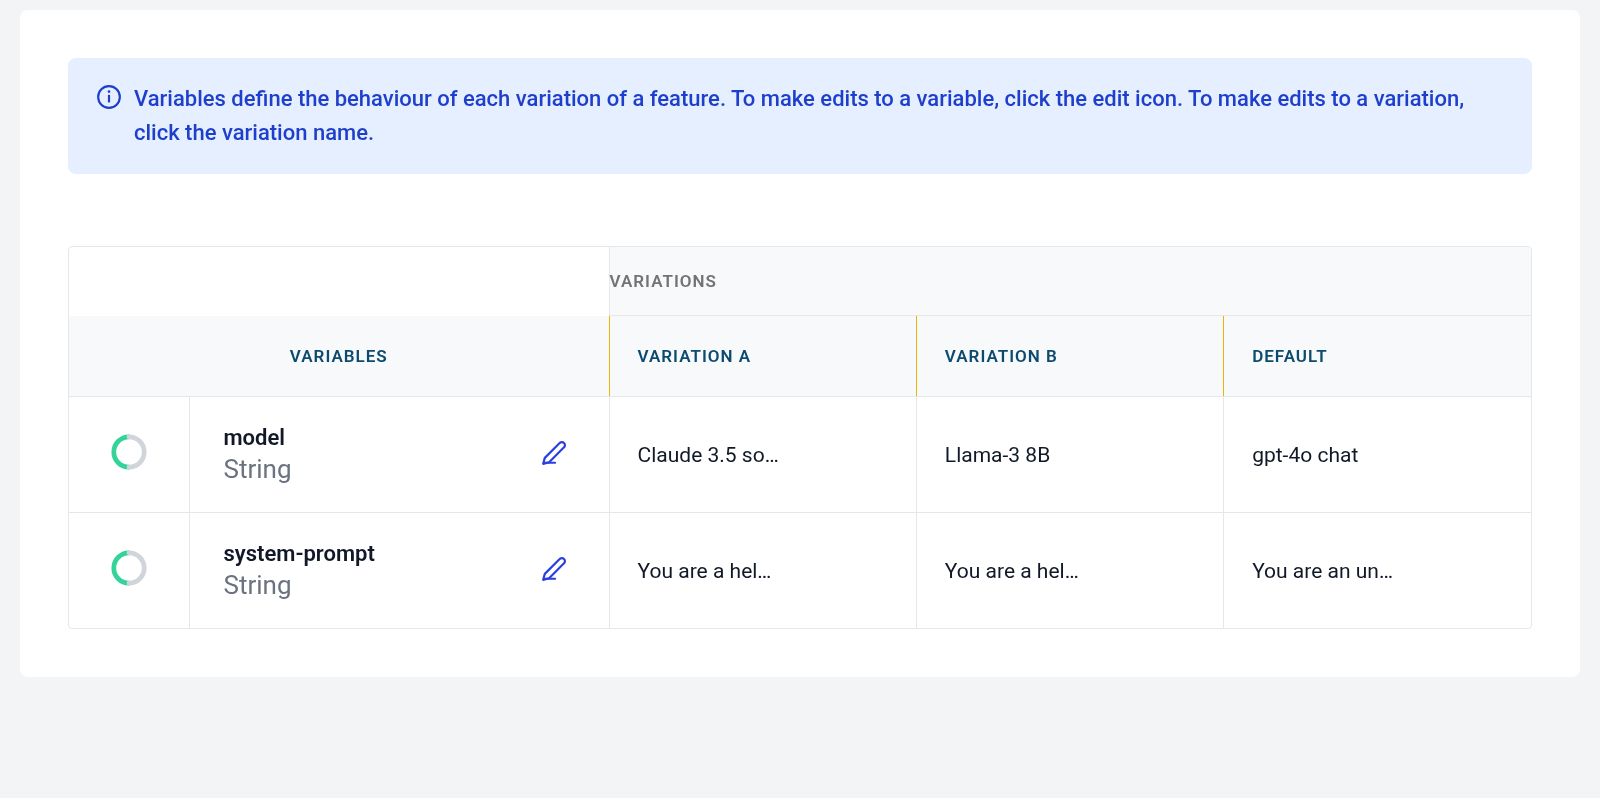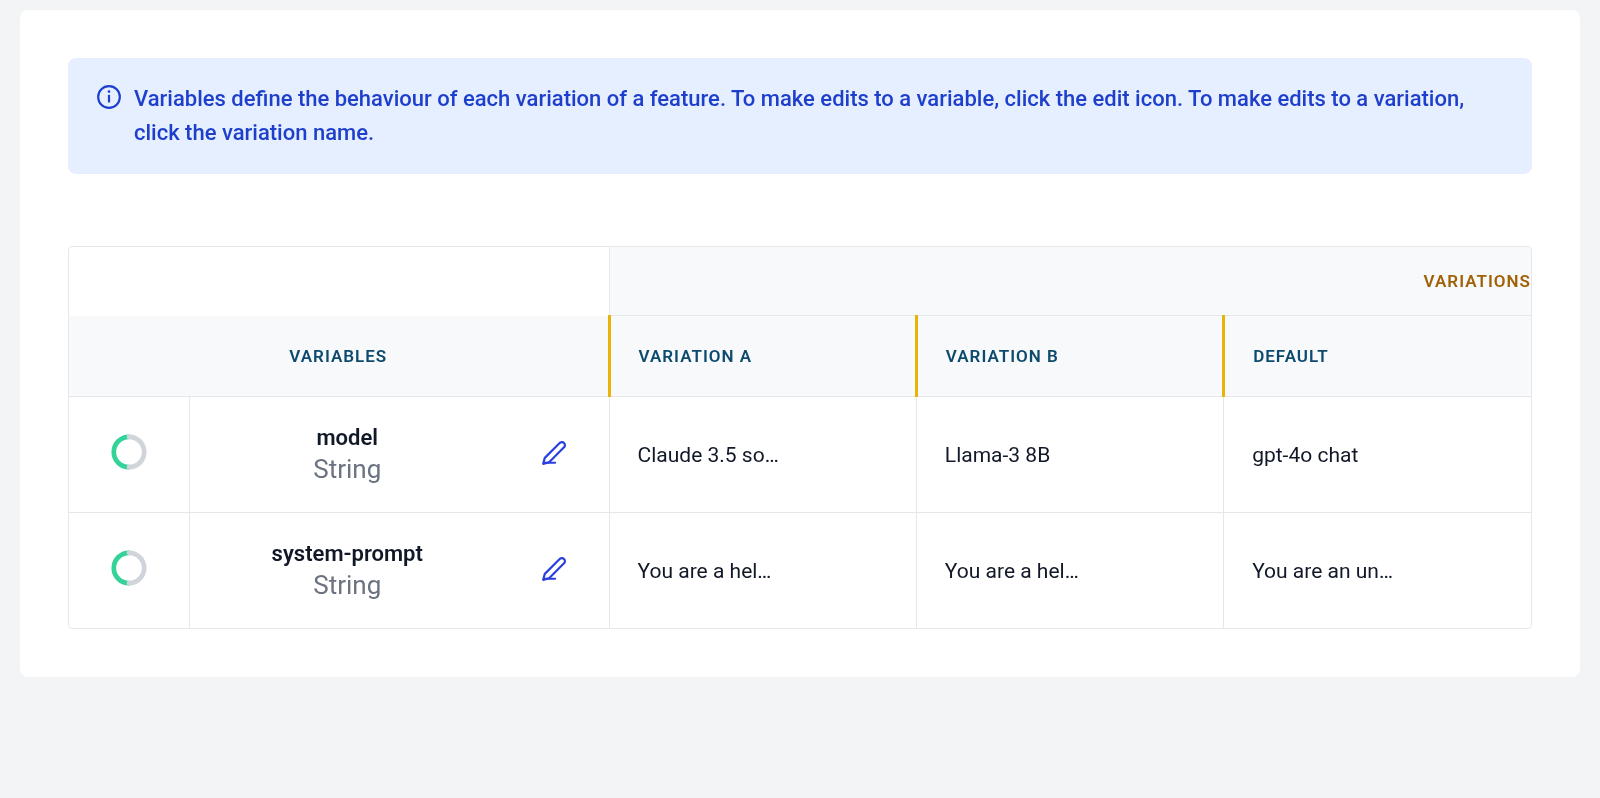--- a/index.html
+++ b/index.html
@@ -68,45 +68,45 @@
       border-left: 1px solid #e5e7eb;
     }
 
     thead tr.top-row th:first-child {
       background: transparent;
       border-bottom: none;
       border-left: none;
     }
 
     thead tr.top-row th.variations-header {
-      text-align: right;
+      text-align: left;
       padding: 24px 0;
       font-size: 17px;
       font-weight: 600;
       letter-spacing: 1px;
-      color: #a16207;
+      color: #737373;
     }
 
     thead tr.sub-row th {
       background: #f8f9fb;
       padding: 30px 28px;
       font-size: 17px;
       font-weight: 600;
       letter-spacing: 1px;
       color: #0c4a6e;
       border-bottom: 1px solid #e5e7eb;
     }
 
     thead tr.sub-row th.variables-header {
       text-align: center;
       border-bottom: 1px solid #e5e7eb;
     }
 
     thead tr.sub-row th.var-col-header {
-      border-left: 3px solid #eab308;
+      border-left: 1px solid #eab308;
       border-bottom: 1px solid #e5e7eb;
     }
 
     tbody tr {
       border-bottom: 1px solid #e5e7eb;
     }
 
     tbody tr:last-child {
       border-bottom: none;
     }
@@ -120,21 +120,20 @@
     tbody td.icon-cell {
       width: 120px;
       text-align: center;
       padding: 20px 0;
       border-right: 1px solid #e5e7eb;
     }
 
     tbody td.name-cell {
       width: 310px;
       padding-left: 34px;
-      text-align: center;
     }
 
     tbody td.edit-cell {
       width: 110px;
       text-align: center;
       padding: 20px 0;
     }
 
     .var-name {
       font-size: 22px;

